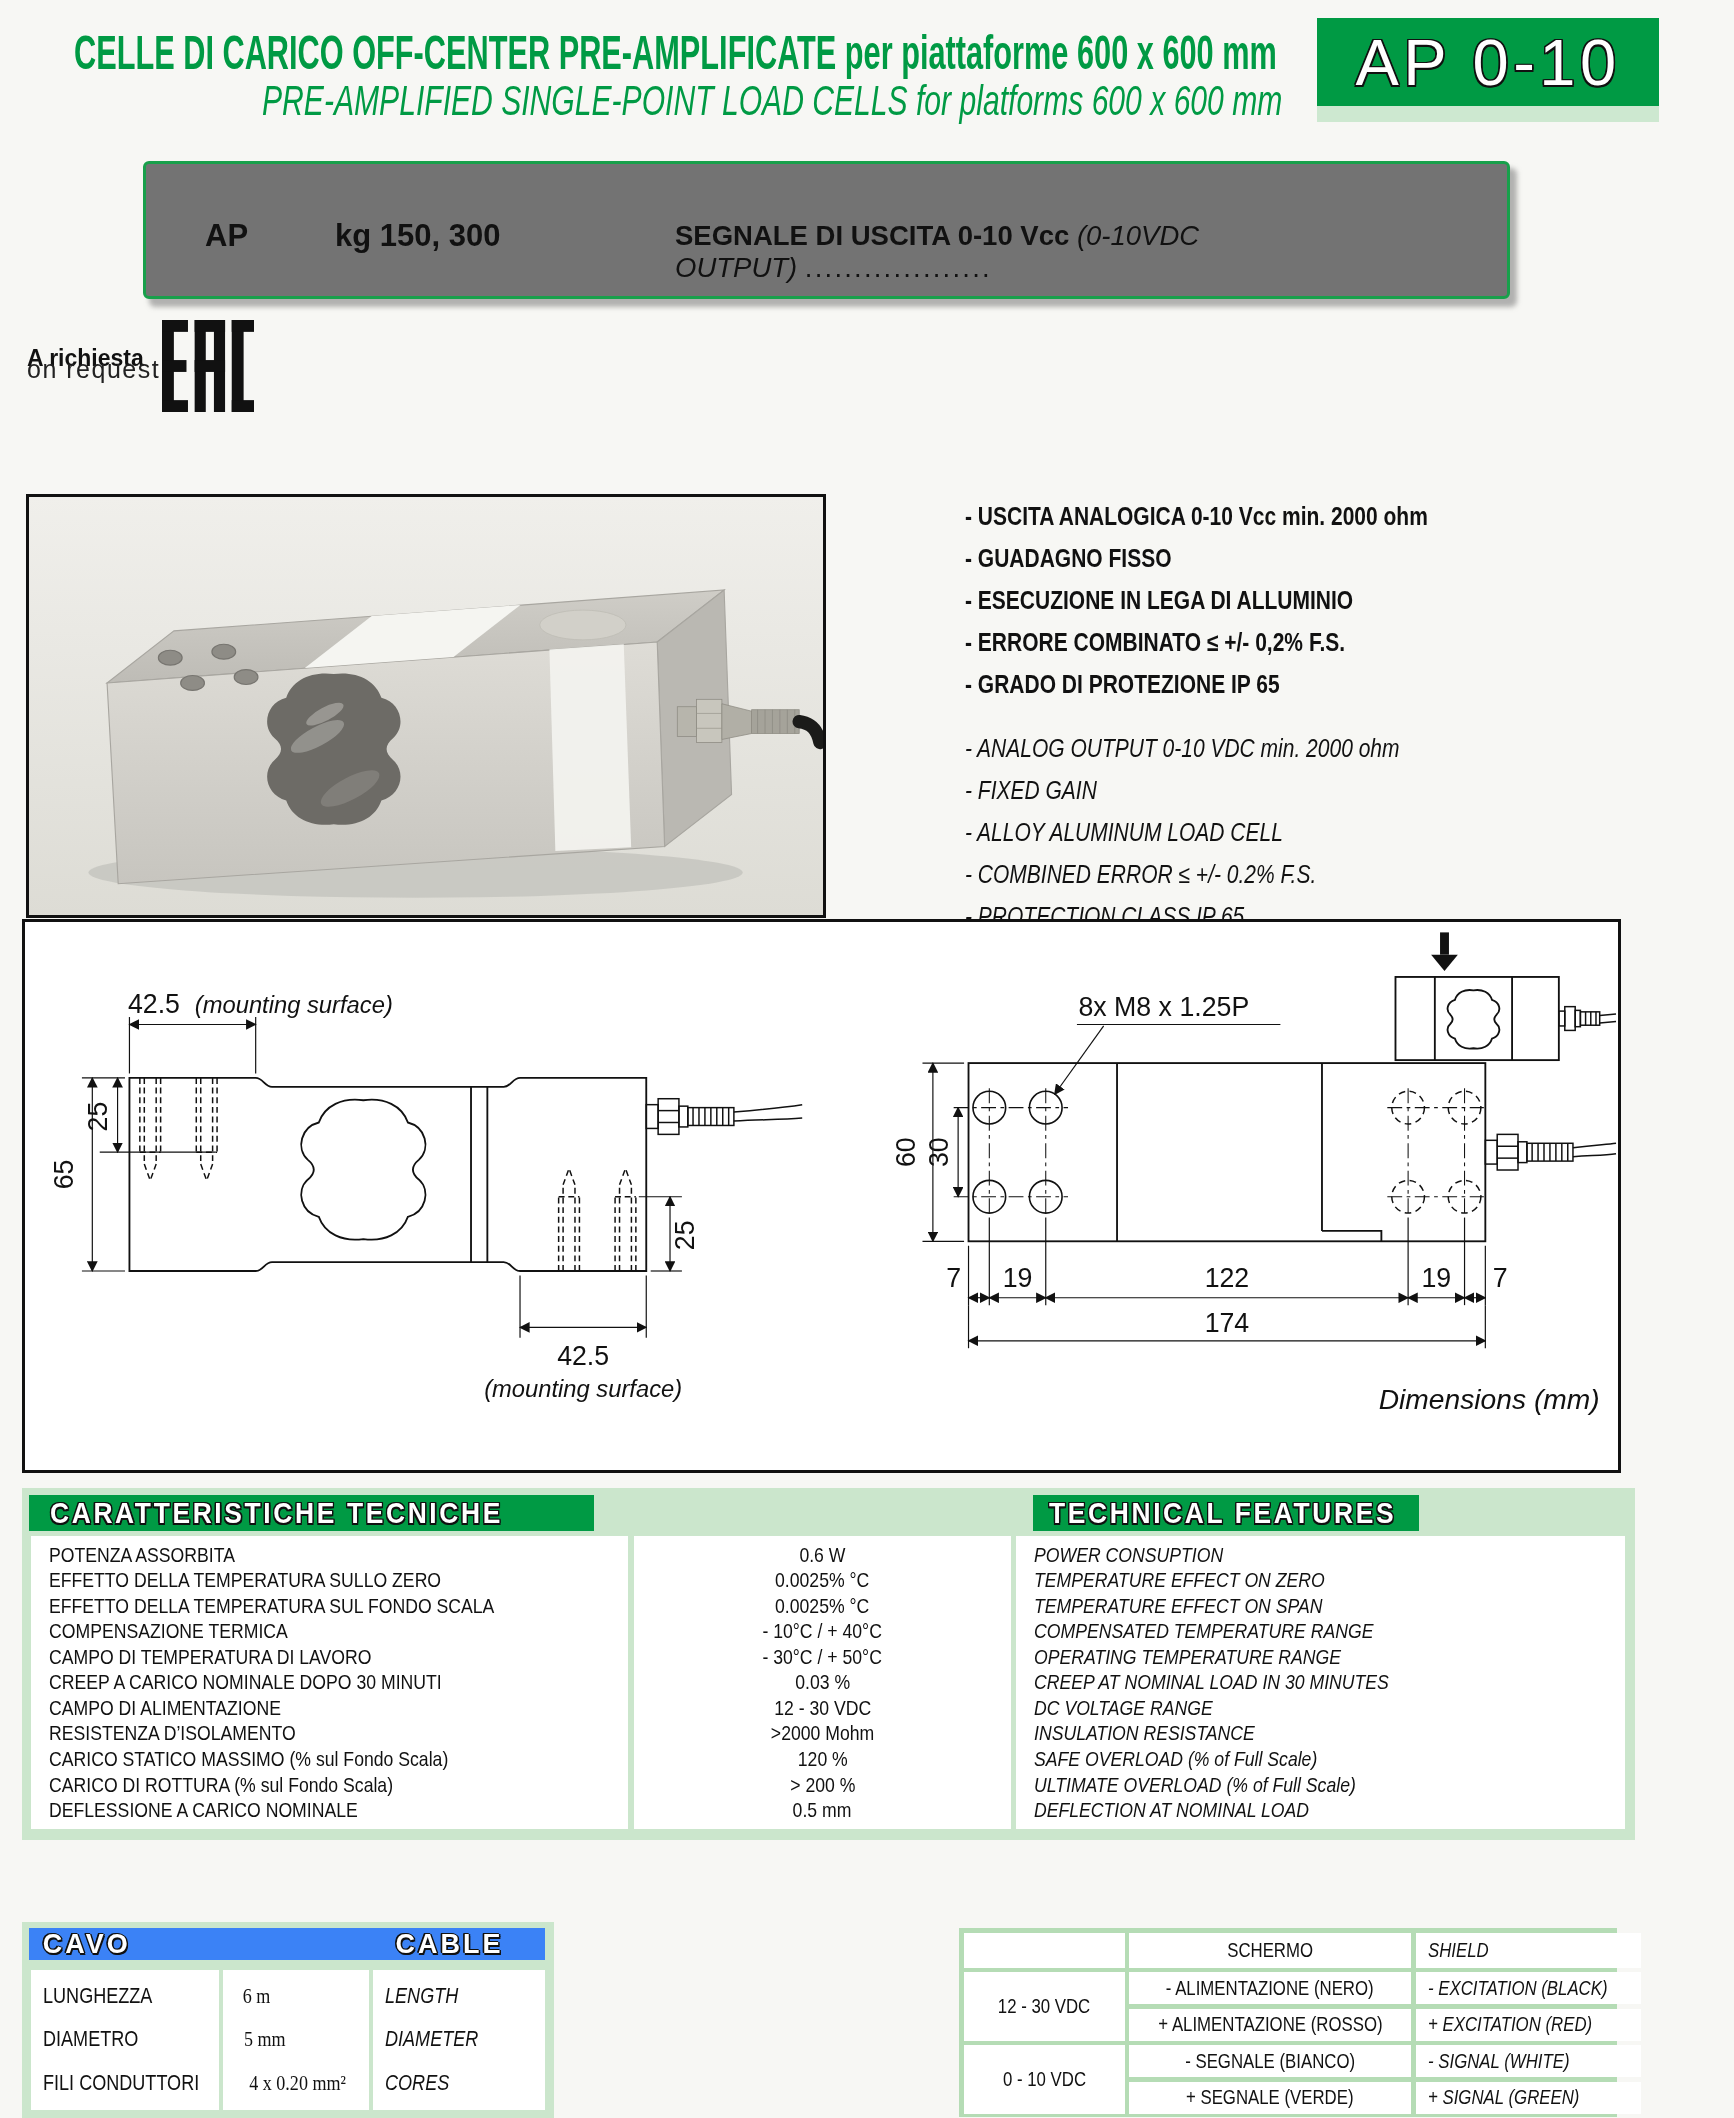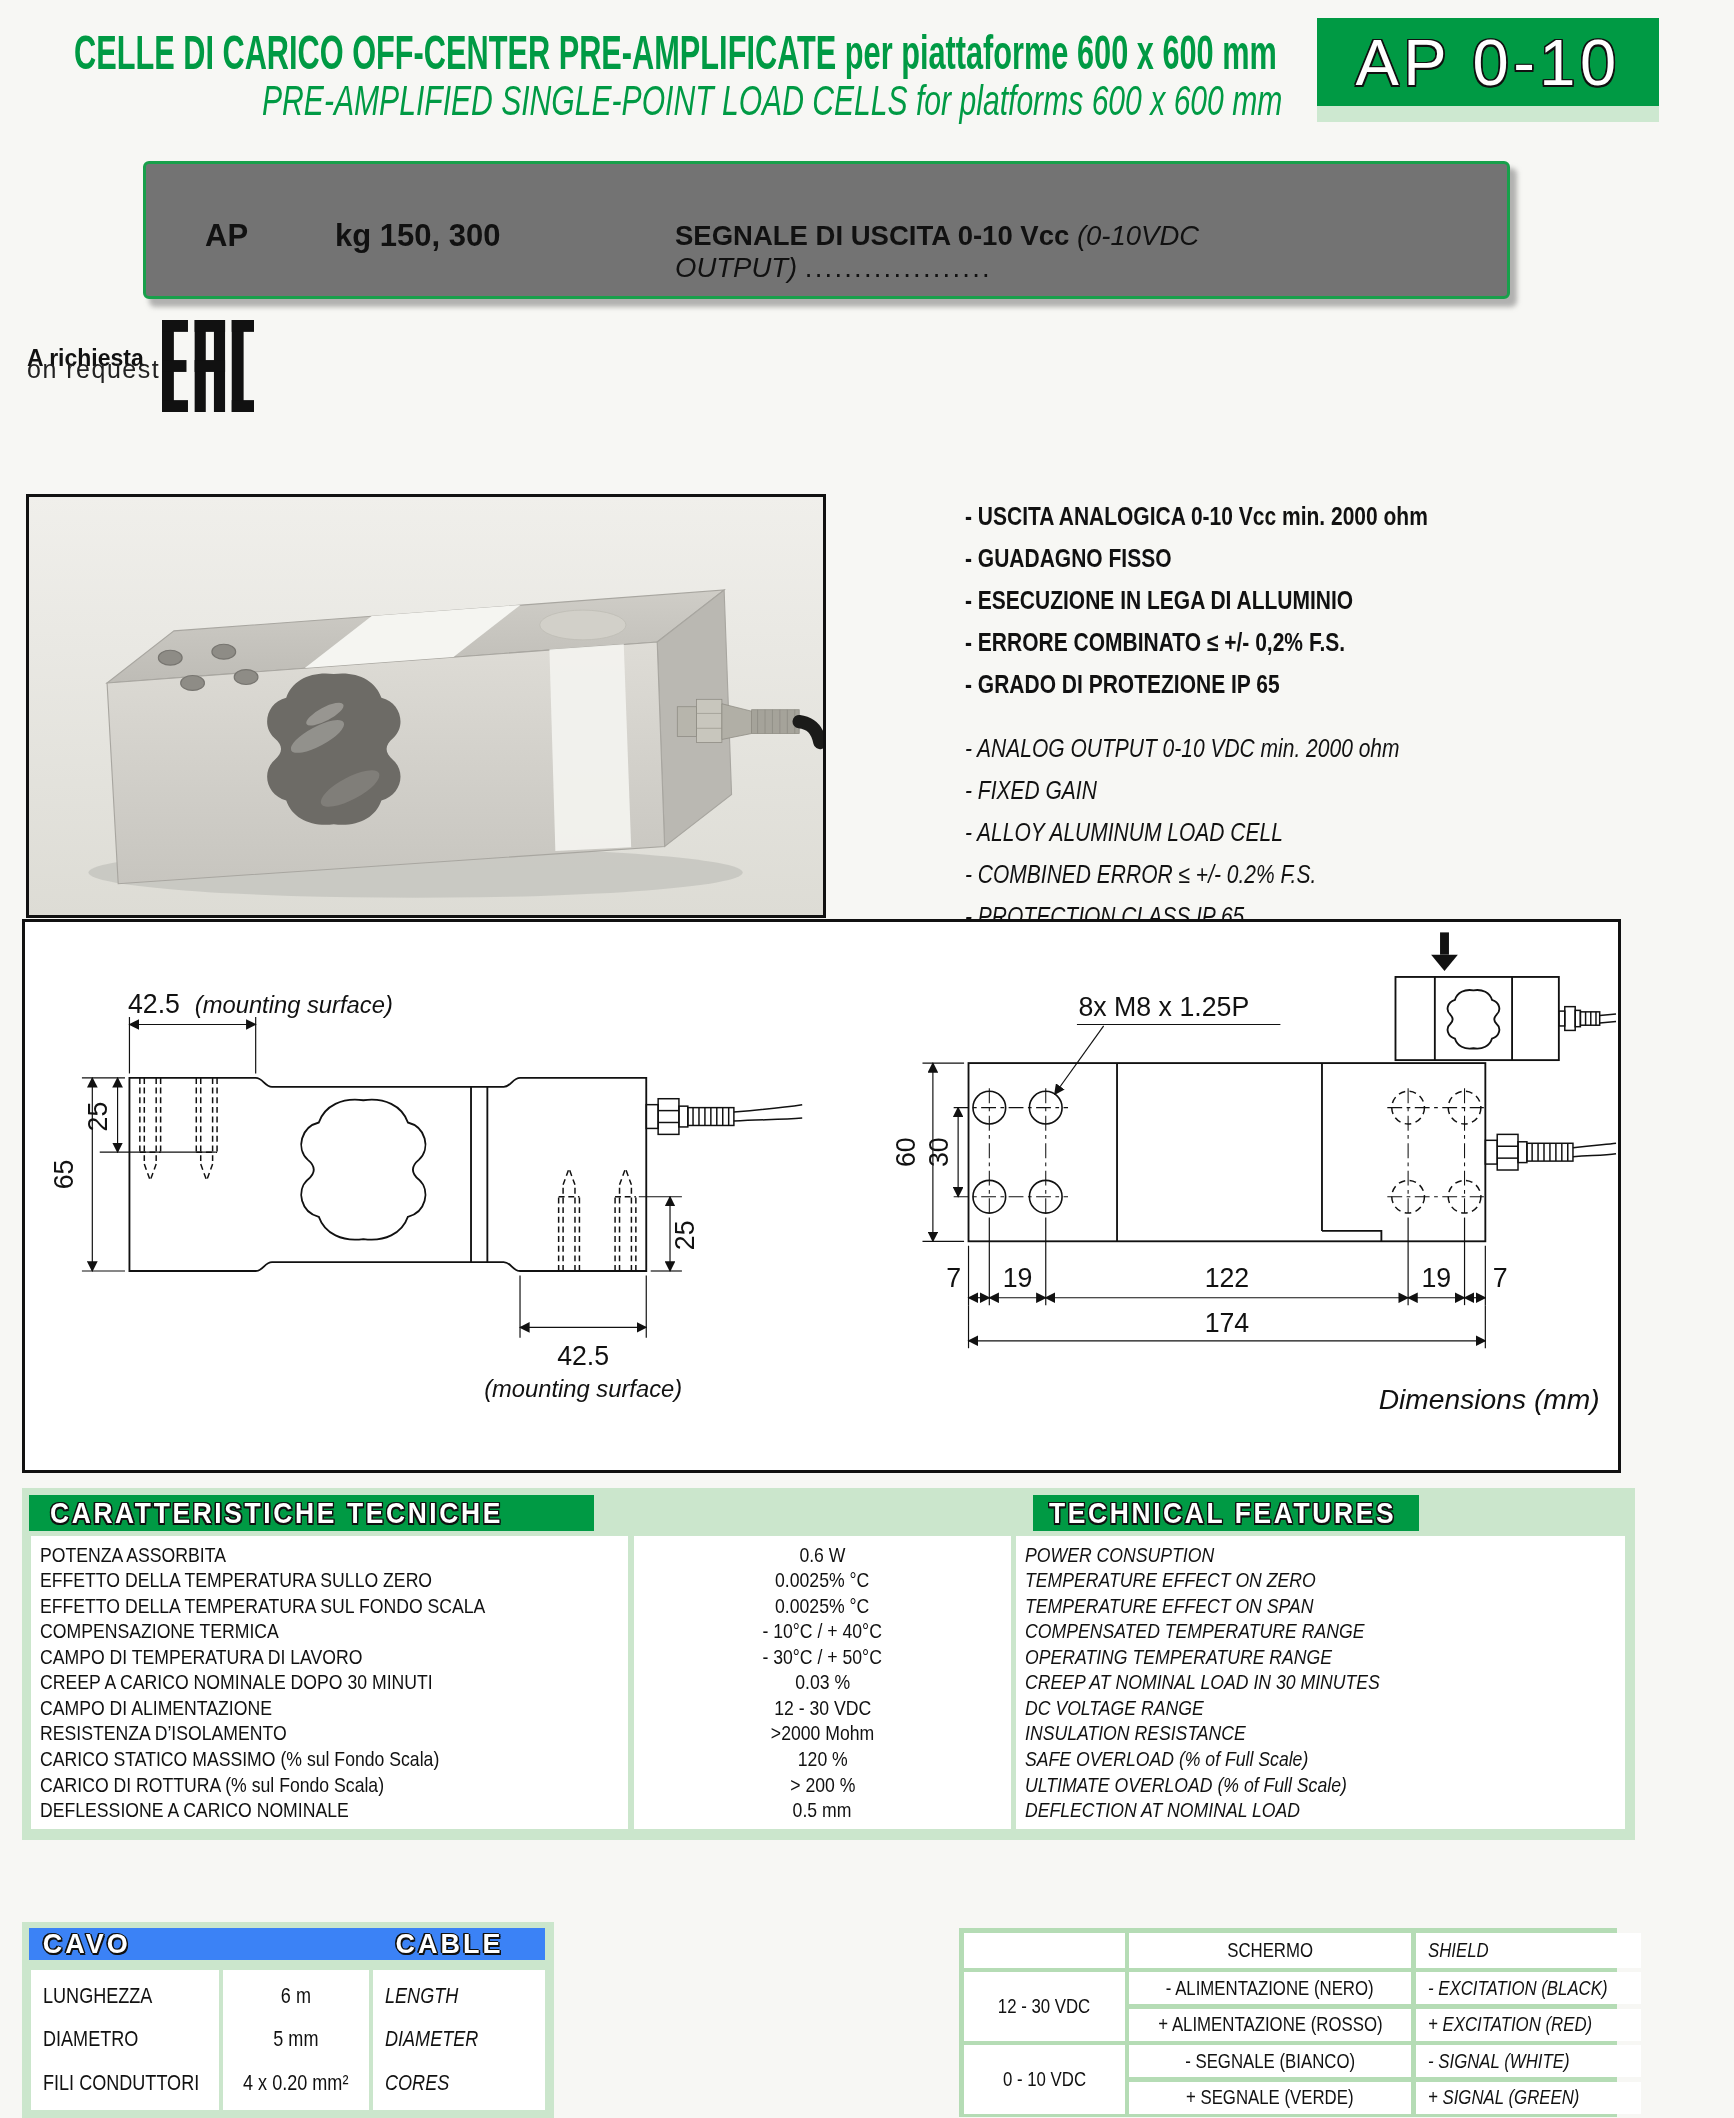--- a/index.html
+++ b/index.html
@@ -46,35 +46,35 @@
   text{fill:#111;}
 
   
   .techwrap{left:22px;top:1488px;width:1613px;height:352px;background:#cbe6cc;}
   .gbar{position:absolute;height:36px;background:#009a44;display:flex;align-items:center;}
   .gbar span{font-size:30px;font-weight:bold;color:#fff;letter-spacing:3px;
       text-shadow:1.5px 0 #111,-1.5px 0 #111,0 1.5px #111,0 -1.5px #111,1.5px 1.5px #111,-1.5px -1.5px #111,1.5px -1.5px #111,-1.5px 1.5px #111;
       transform:scaleX(.88);transform-origin:0 50%;white-space:nowrap;}
   .tcol{position:absolute;top:48px;height:293px;background:#fff;display:flex;flex-direction:column;
         justify-content:space-around;box-sizing:border-box;padding:6px 0;}
-  .tcol .r{font-size:21px;line-height:22px;padding-left:9px;}
+  .tcol .r{font-size:21px;line-height:22px;padding-left:18px;}
   .tcol.vals .r{text-align:center;padding-left:0;}
   .tcol.en .r{font-style:italic;}
 
   
   .cablewrap{left:22px;top:1922px;width:532px;height:196px;background:#cbe6cc;}
   .cbar{position:absolute;left:7.4px;top:6px;width:516px;height:32px;background:#3b82f6;display:flex;align-items:center;}
   .cbar .h1{margin-left:13.4px;}
   .cbar .h2{position:absolute;left:366px;}
   .cbar span{font-size:27px;font-weight:bold;color:#fff;letter-spacing:3px;
       text-shadow:1.5px 0 #111,-1.5px 0 #111,0 1.5px #111,0 -1.5px #111,1.5px 1.5px #111,-1.5px -1.5px #111;}
   .ccol{position:absolute;top:48px;height:140px;background:#fff;display:flex;flex-direction:column;
         justify-content:space-around;box-sizing:border-box;padding:4.5px 0;}
   .ccol .r{font-size:21.5px;padding-left:12px;}
-  .ccol.vals .r{text-align:center;padding-left:0;}
+  .ccol.vals .r{padding-left:17px;font-family:Liberation Serif, serif;}
   .ccol.en .r{font-style:italic;}
 
   
   .wiring{left:959px;top:1928px;width:658px;height:189px;background:#b5dcb5;
           padding:4.5px;box-sizing:border-box;display:grid;
           grid-template-columns:161px 282px 1fr;
           grid-template-rows:35px 32px 32px 32px 32px;gap:4.5px;}
   .wcell{background:#fff;display:flex;align-items:center;justify-content:center;font-size:20px;text-align:right;}
   .wcell.left{justify-content:flex-start;padding-left:12px;}
   .wcell.it2{font-style:italic;}

